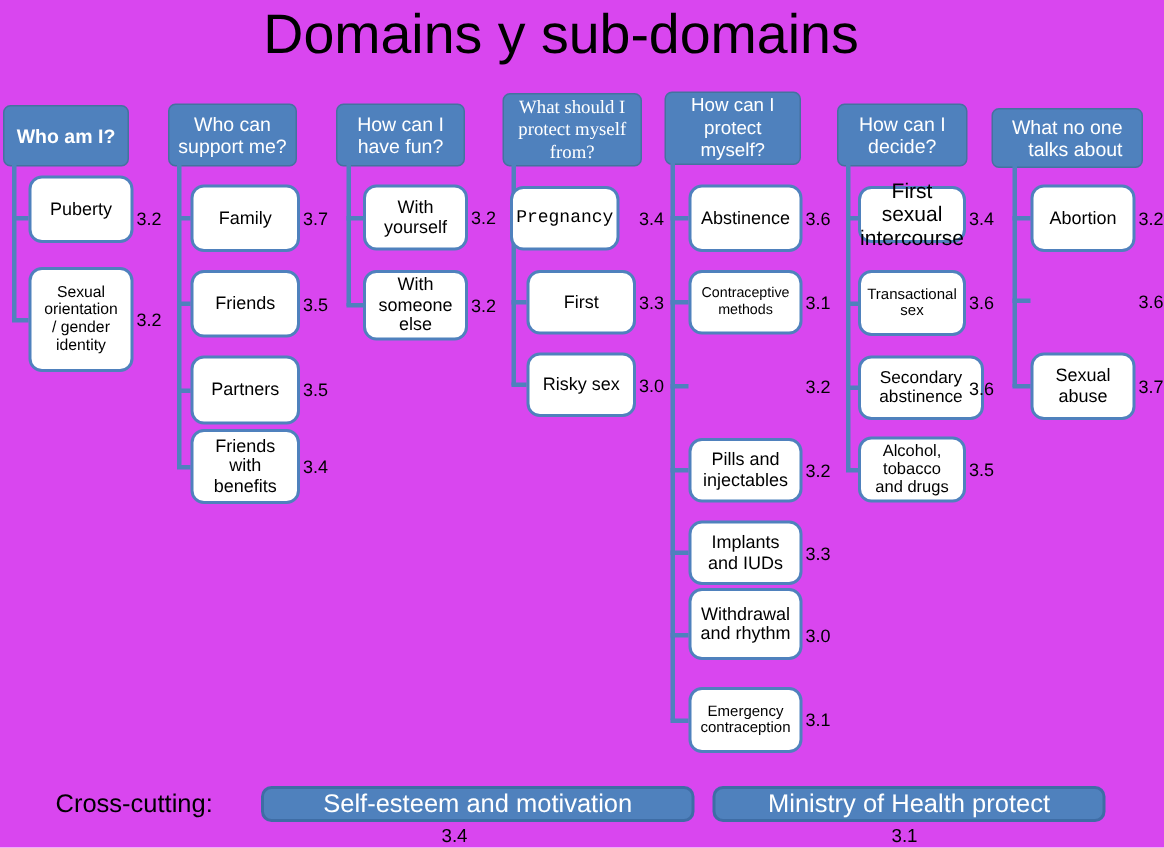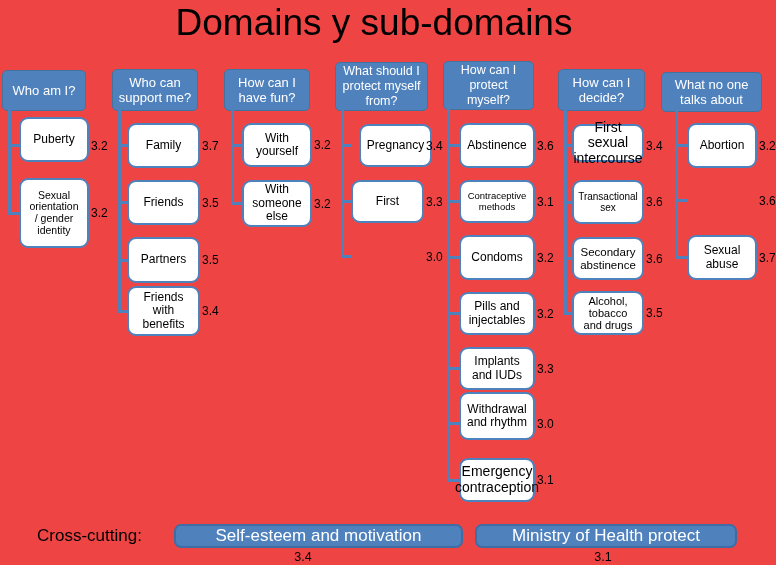--- a/index.html
+++ b/index.html
@@ -1,18 +1,18 @@
 <!DOCTYPE html>
 <html style="--blue: #4f81bd; --bar-border: #3e6da5;"><head>
 <meta charset="utf-8">
 <style>
   :root { --blue:#4f81bd; --bar-border:#3e6da5; }
   html,body { margin:0; padding:0; background:#fff; }
   #stage {
-    position:relative; width:776px; height:565px; background:#ef4444;
+    position:relative; width:776px; height:565px; background:#d946ef;
     font-family:"Liberation Sans", sans-serif; overflow:hidden;
   }
   #title {
     position:absolute; top:0; left:0; width:748px; height:46px;
     text-align:center; font-size:37px; line-height:46px; color:#000;
   }
   .hdr {
     position:absolute; background:var(--blue); color:#fff;
     border:1px solid #44729f; border-radius:5px; box-sizing:border-box;
     display:flex; align-items:center; justify-content:center;
@@ -38,21 +38,21 @@
     font-size:17px; white-space:nowrap;
   }
   .bar-score { position:absolute; transform:translateX(-50%); font-size:12.5px; color:#000; }
 </style>
 </head>
 <body>
 
 <div id="stage">
   <div id="title">Domains y sub-domains</div>
   <div id="cross-label">Cross-cutting:</div>
-<div class="hdr" style="left: 2px; top: 70px; width: 84px; height: 41px;">Who am I?</div>
+<div class="hdr" style="left: 2px; top: 70px; width: 84px; height: 41px; font-weight: bold;">Who am I?</div>
     <div class="rail" style="left: 8px; top: 109px; width: 3px; height: 104px;"></div>
     <div class="stub" style="left: 8px; top: 144px; width: 11px; height: 3px;"></div>
     <div class="node" style="left: 19px; top: 117px; width: 70px; height: 45px;">Puberty</div>
     <div class="score" style="left: 91px; top: 123px; height: 45px;">3.2</div>
     <div class="stub" style="left: 8px; top: 211.5px; width: 11px; height: 3px;"></div>
     <div class="node" style="left: 19px; top: 178px; width: 70px; height: 70px; font-size: 10.5px;">Sexual
 orientation
 / gender
 identity</div>
     <div class="score" style="left: 91px; top: 178px; height: 70px;">3.2</div>
@@ -78,83 +78,83 @@
     <div class="rail" style="left: 231px; top: 109px; width: 3px; height: 94.5px;"></div>
     <div class="stub" style="left: 231px; top: 143.5px; width: 11px; height: 3px;"></div>
     <div class="node" style="left: 242px; top: 123px; width: 70px; height: 44px;">With
 yourself</div>
     <div class="score" style="left: 314px; top: 123px; height: 44px;">3.2</div>
     <div class="stub" style="left: 231px; top: 202px; width: 11px; height: 3px;"></div>
     <div class="node" style="left: 242px; top: 180px; width: 70px; height: 47px;">With
 someone
 else</div>
     <div class="score" style="left: 314px; top: 180px; height: 47px;">3.2</div>
-    <div class="hdr" style="left: 335px; top: 62px; width: 93px; height: 49px; font-size: 12.5px;">What should I
+    <div class="hdr" style="left: 335px; top: 62px; width: 93px; height: 49px; font-size: 12.5px; font-family: Liberation Serif, serif;">What should I
 protect myself
 from?</div>
     <div class="rail" style="left: 341px; top: 109px; width: 3px; height: 147.5px;"></div>
     <div class="stub" style="left: 341px; top: 144px; width: 10px; height: 3px;"></div>
-    <div class="node" style="left: 359px; top: 124px; width: 73px; height: 43px;">Pregnancy</div>
+    <div class="node" style="left: 340px; top: 124px; width: 73px; height: 43px; font-family: Liberation Mono, monospace;">Pregnancy</div>
     <div class="score" style="left: 426px; top: 124px; height: 43px;">3.4</div>
     <div class="stub" style="left: 341px; top: 200px; width: 10px; height: 3px;"></div>
     <div class="node" style="left: 351px; top: 180px; width: 73px; height: 43px;">First</div>
     <div class="score" style="left: 426px; top: 180px; height: 43px;">3.3</div>
     <div class="stub" style="left: 341px; top: 255px; width: 10px; height: 3px;"></div>
+    <div class="node" style="left: 351px; top: 235px; width: 73px; height: 43px;">Risky sex</div>
     <div class="score" style="left: 426px; top: 235px; height: 43px;">3.0</div>
     <div class="hdr" style="left: 443px; top: 61px; width: 91px; height: 49px; font-size: 12.5px;">How can I
 protect
 myself?</div>
     <div class="rail" style="left: 447px; top: 108px; width: 3px; height: 372px;"></div>
     <div class="stub" style="left: 447px; top: 144px; width: 12px; height: 3px;"></div>
     <div class="node" style="left: 459px; top: 123px; width: 76px; height: 45px;">Abstinence</div>
     <div class="score" style="left: 537px; top: 123px; height: 45px;">3.6</div>
     <div class="stub" style="left: 447px; top: 200px; width: 12px; height: 3px;"></div>
     <div class="node" style="left: 459px; top: 180px; width: 76px; height: 43px; font-size: 9.5px;">Contraceptive
 methods</div>
     <div class="score" style="left: 537px; top: 180px; height: 43px;">3.1</div>
     <div class="stub" style="left: 447px; top: 256px; width: 12px; height: 3px;"></div>
-    <div class="node" style="left: 459px; top: 235px; width: 76px; height: 45px;">Condoms</div>
     <div class="score" style="left: 537px; top: 235px; height: 45px;">3.2</div>
     <div class="stub" style="left: 447px; top: 312px; width: 12px; height: 3px;"></div>
     <div class="node" style="left: 459px; top: 292px; width: 76px; height: 43px;">Pills and
 injectables</div>
     <div class="score" style="left: 537px; top: 292px; height: 43px;">3.2</div>
     <div class="stub" style="left: 447px; top: 367px; width: 12px; height: 3px;"></div>
     <div class="node" style="left: 459px; top: 347px; width: 76px; height: 43px;">Implants
 and IUDs</div>
     <div class="score" style="left: 537px; top: 347px; height: 43px;">3.3</div>
     <div class="stub" style="left: 447px; top: 422px; width: 12px; height: 3px;"></div>
     <div class="node" style="left: 459px; top: 392px; width: 76px; height: 48px;">Withdrawal
 and rhythm</div>
     <div class="score" style="left: 537px; top: 402px; height: 43px;">3.0</div>
     <div class="stub" style="left: 447px; top: 478.5px; width: 12px; height: 3px;"></div>
-    <div class="node" style="left: 459px; top: 458px; width: 76px; height: 44px; font-size: 14px;">Emergency
+    <div class="node" style="left: 459px; top: 458px; width: 76px; height: 44px; font-size: 10px;">Emergency
 contraception</div>
     <div class="score" style="left: 537px; top: 458px; height: 44px;">3.1</div>
     <div class="hdr" style="left: 558px; top: 69px; width: 87px; height: 42px;">How can I
 decide?</div>
     <div class="rail" style="left: 564px; top: 109px; width: 3px; height: 204px;"></div>
     <div class="stub" style="left: 564px; top: 144px; width: 8px; height: 3px;"></div>
     <div class="node" style="left: 572px; top: 124px; width: 72px; height: 38px; font-size: 14px;">First sexual
 intercourse</div>
     <div class="score" style="left: 646px; top: 124px; height: 43px;">3.4</div>
     <div class="stub" style="left: 564px; top: 200.5px; width: 8px; height: 3px;"></div>
     <div class="node" style="left: 572px; top: 180px; width: 72px; height: 44px; font-size: 10px;">Transactional
 sex</div>
     <div class="score" style="left: 646px; top: 180px; height: 44px;">3.6</div>
     <div class="stub" style="left: 564px; top: 257px; width: 8px; height: 3px;"></div>
-    <div class="node" style="left: 572px; top: 237px; width: 72px; height: 43px; font-size: 11.5px;">Secondary
+    <div class="node" style="left: 572px; top: 237px; width: 84px; height: 43px; font-size: 11.5px;">Secondary
 abstinence</div>
     <div class="score" style="left: 646px; top: 237px; height: 43px;">3.6</div>
     <div class="stub" style="left: 564px; top: 311.5px; width: 8px; height: 3px;"></div>
     <div class="node" style="left: 572px; top: 291px; width: 72px; height: 44px; font-size: 11px;">Alcohol,
 tobacco
 and drugs</div>
     <div class="score" style="left: 646px; top: 291px; height: 44px;">3.5</div>
-    <div class="hdr" style="left: 661px; top: 72px; width: 101px; height: 40px;">What no one
+    <div class="hdr" style="left: 661px; top: 72px; width: 101px; height: 40px; text-align: right;">What no one
 talks about</div>
     <div class="rail" style="left: 675px; top: 110px; width: 3px; height: 147.5px;"></div>
     <div class="stub" style="left: 675px; top: 144px; width: 12px; height: 3px;"></div>
     <div class="node" style="left: 687px; top: 123px; width: 70px; height: 45px;">Abortion</div>
     <div class="score" style="left: 759px; top: 123px; height: 45px;">3.2</div>
     <div class="stub" style="left: 675px; top: 199px; width: 12px; height: 3px;"></div>
     <div class="score" style="left: 759px; top: 178px; height: 45px;">3.6</div>
     <div class="stub" style="left: 675px; top: 256px; width: 12px; height: 3px;"></div>
     <div class="node" style="left: 687px; top: 235px; width: 70px; height: 45px;">Sexual
 abuse</div>

